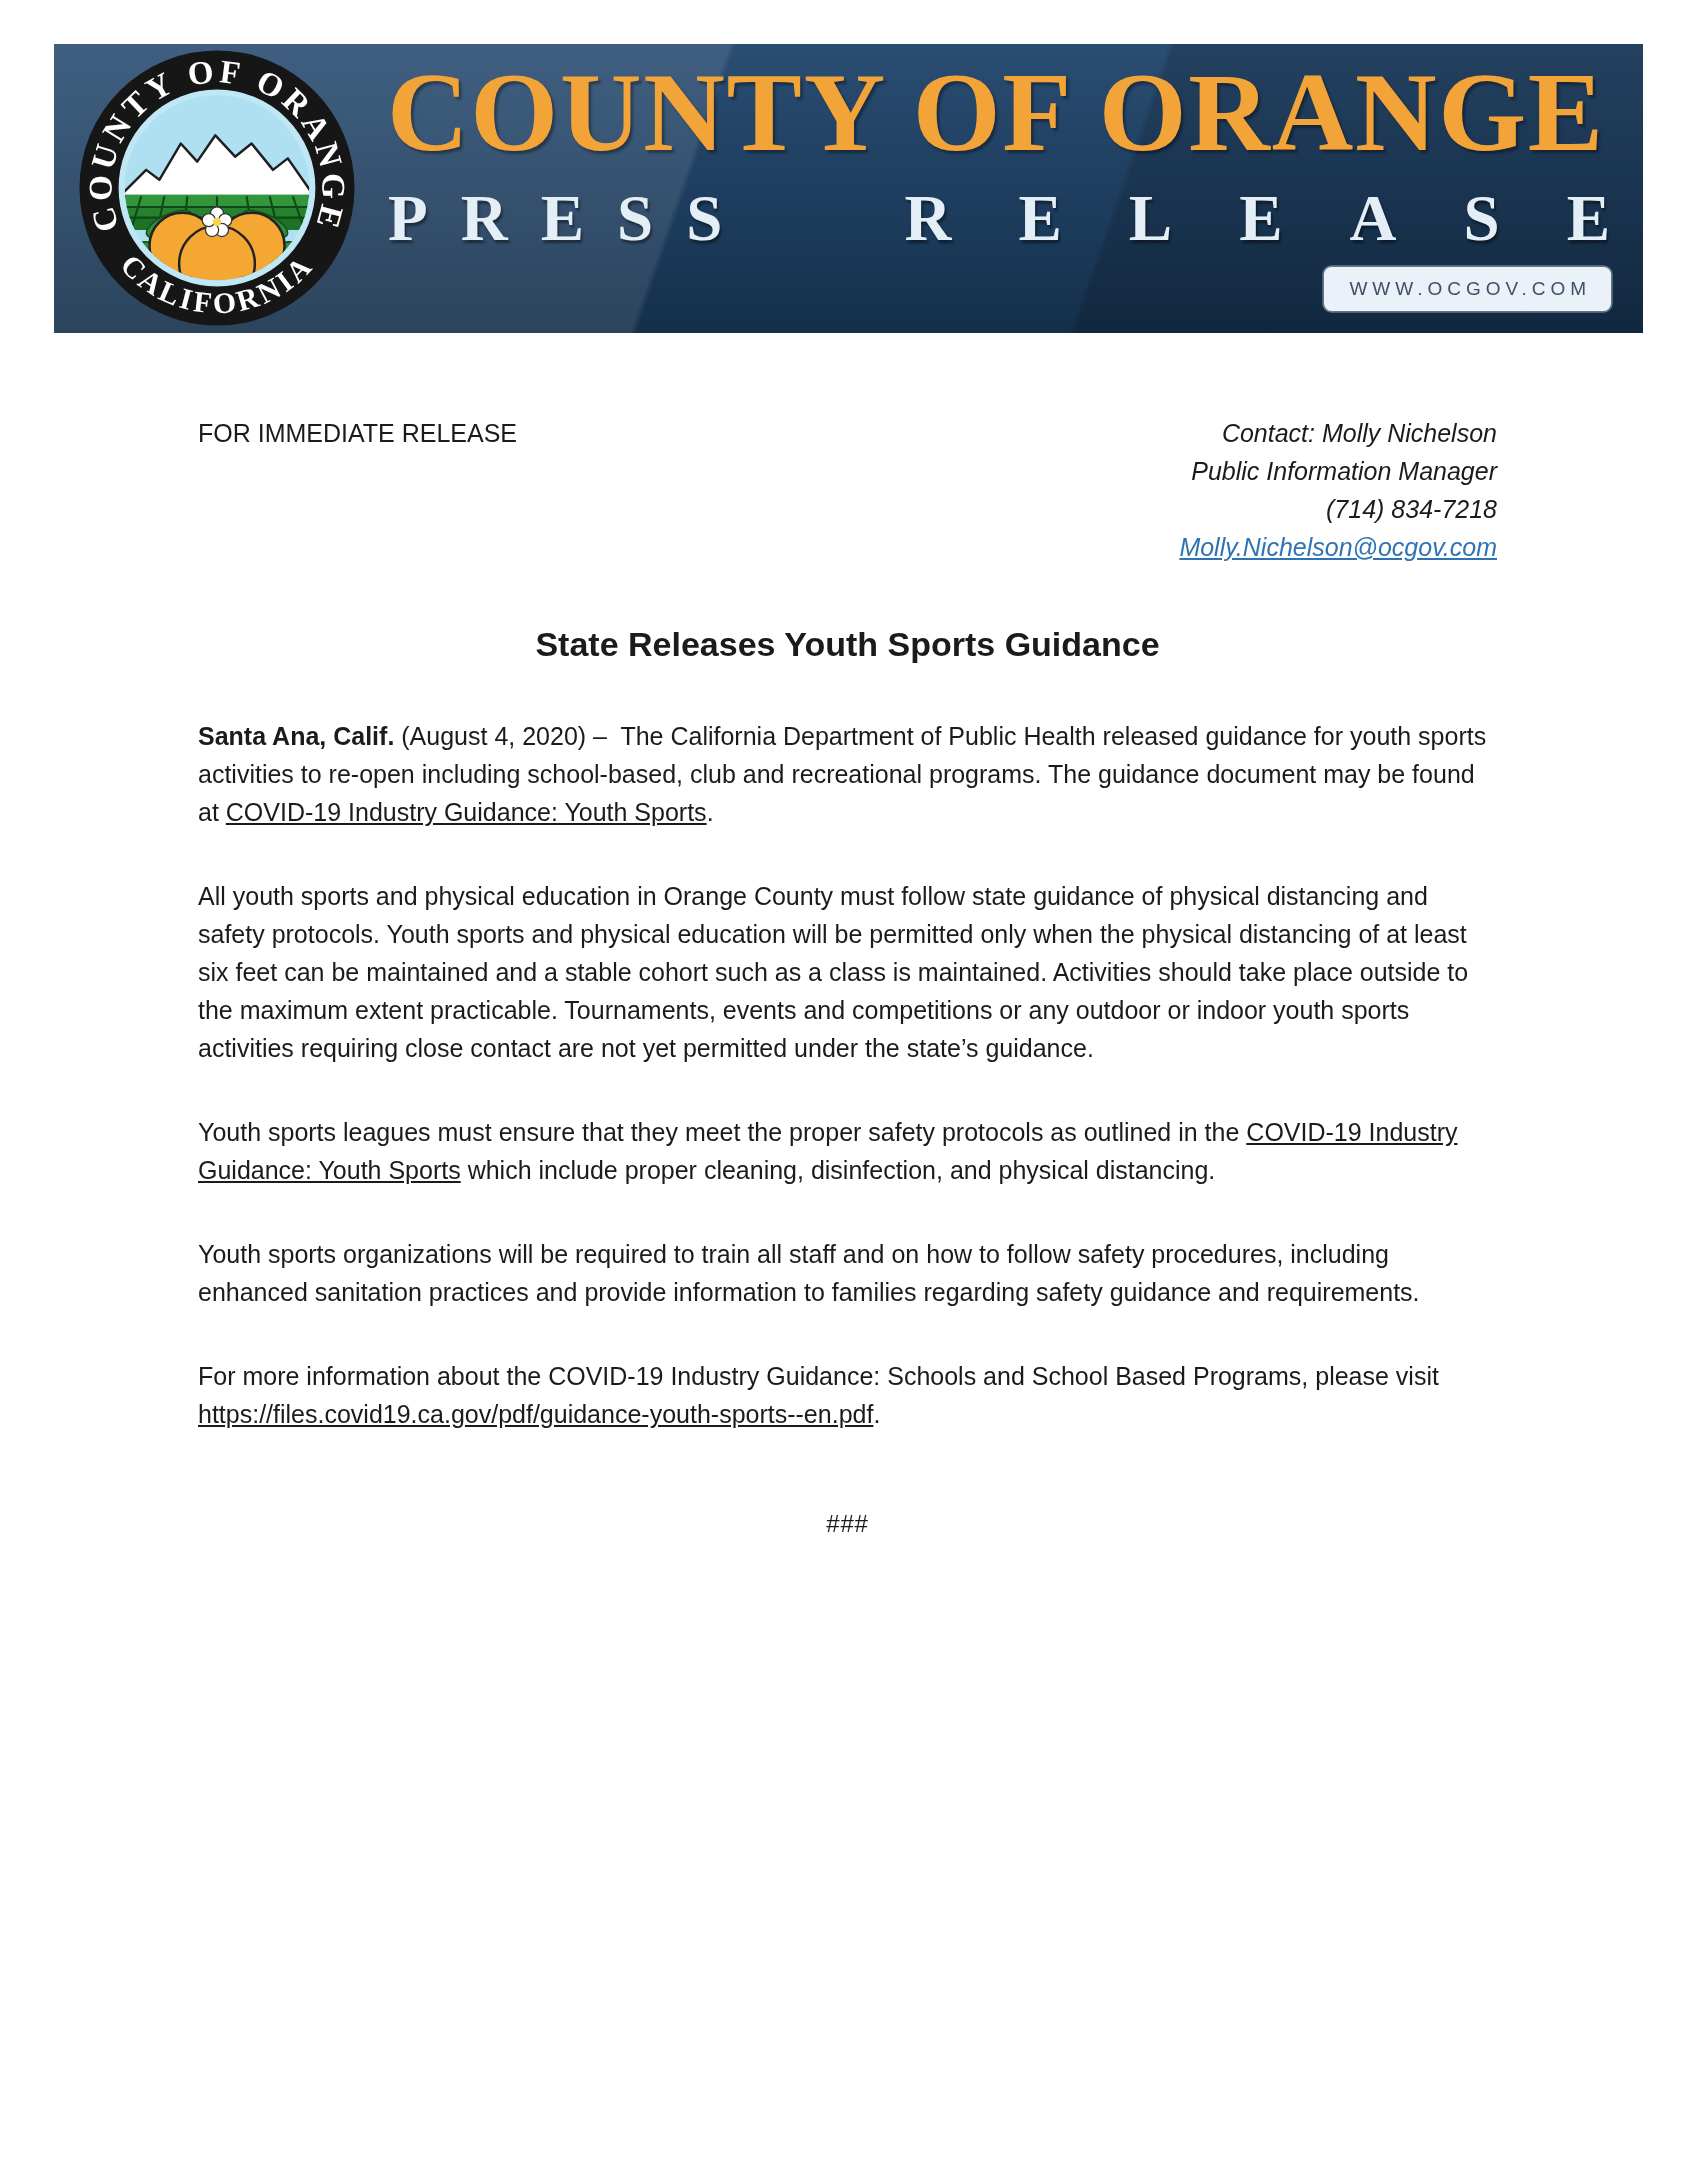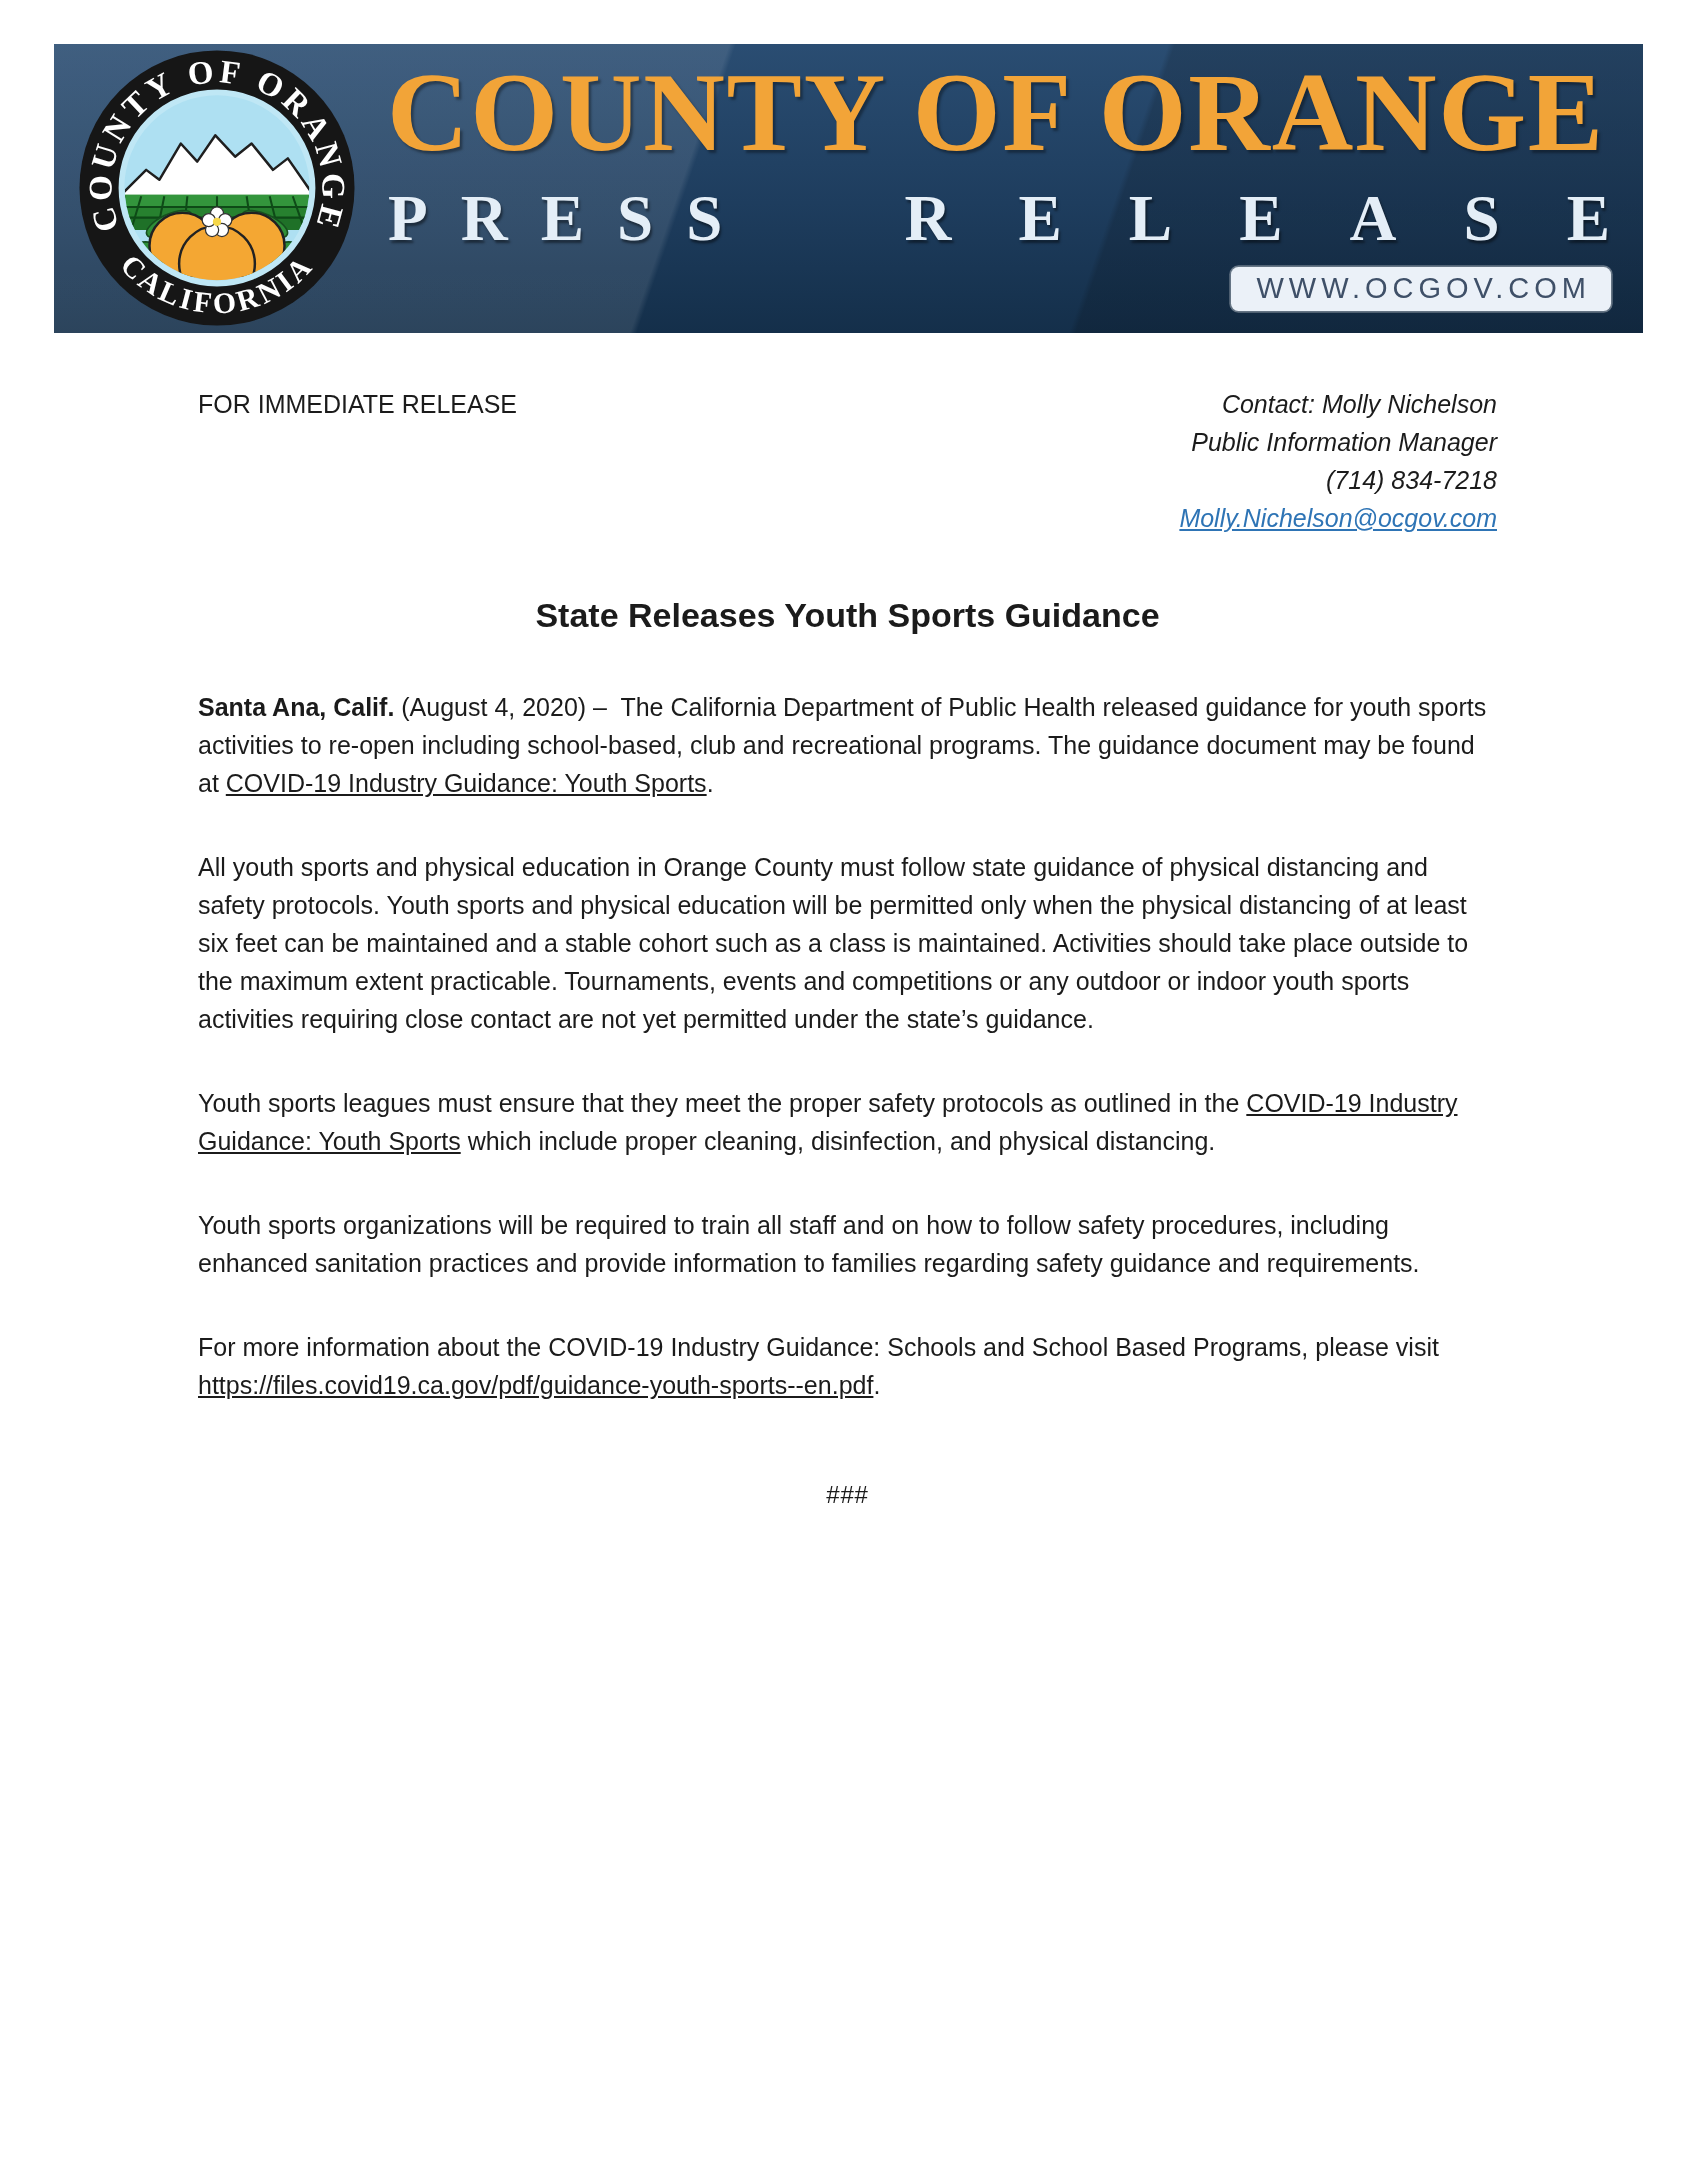--- a/index.html
+++ b/index.html
@@ -29,25 +29,25 @@
     position:absolute;left:334px;right:33px;top:140px;display:flex;
     justify-content:space-between;align-items:flex-start;
     font-family:"Liberation Serif","DejaVu Serif",serif;font-weight:600;
     font-size:65px;line-height:68px;color:#E4EEF7;
     text-shadow:1.7px 2.5px 2.5px rgba(0,0,0,0.45);white-space:nowrap;gap:17px;
   }
   .press-word-1{letter-spacing:33px;}
   .press-word-2{letter-spacing:67px;margin-right:-67px;}
   .site-box{
     position:absolute;right:32px;bottom:22px;background:#EBF1F8;color:#3F5068;
-    font-size:29px;line-height:29px;letter-spacing:5px;padding:6.7px 20px 8.3px 25px;
+    font-size:19px;line-height:29px;letter-spacing:5px;padding:6.7px 20px 8.3px 25px;
     border-radius:7.5px;box-shadow:0 0 0 1.7px rgba(255,255,255,0.35);white-space:nowrap;
   }
   
-  .content{position:absolute;left:198px;top:385px;width:1299px;font-size:25px;line-height:38px;}
+  .content{position:absolute;left:198px;top:414px;width:1299px;font-size:25px;line-height:38px;}
   .release-row{display:flex;justify-content:space-between;align-items:flex-start;}
   .release-label{white-space:nowrap;}
   .contact-block{text-align:right;font-style:italic;}
   .contact-email{color:#2E74B5;text-decoration:underline;cursor:pointer;}
   .doc-title{text-align:center;font-weight:700;font-size:34px;line-height:50px;margin:53px 0 48px;}
   .para{margin:0 0 46px;}
   .seg-bold{font-weight:700;}
   .seg-link-dark{color:inherit;text-decoration:underline;cursor:pointer;}
   .end-mark{text-align:center;margin-top:72px;font-size:24px;letter-spacing:0.8px;}
   a{color:inherit;}

